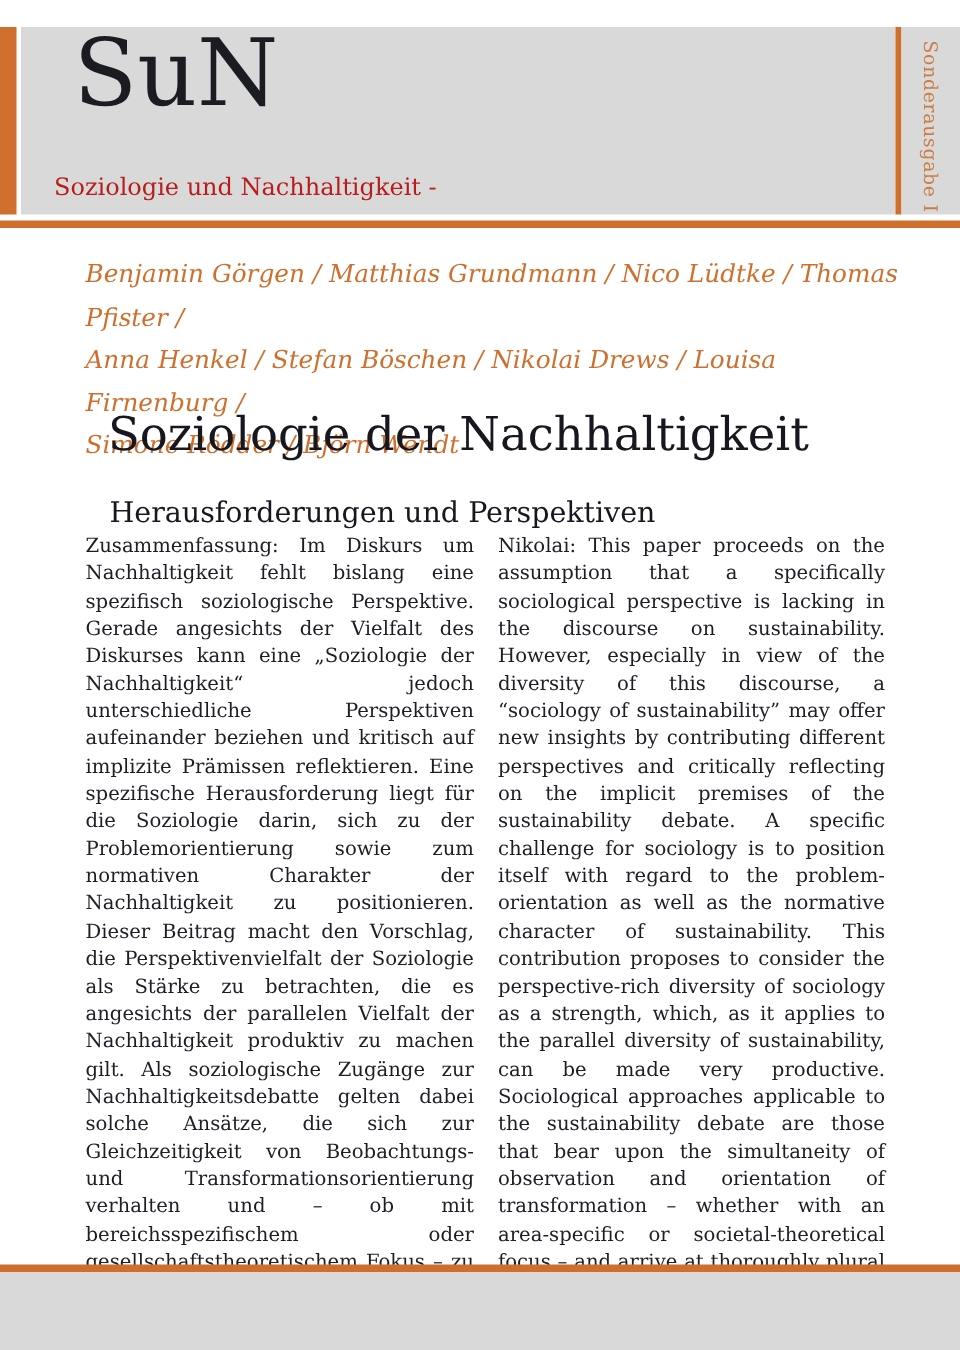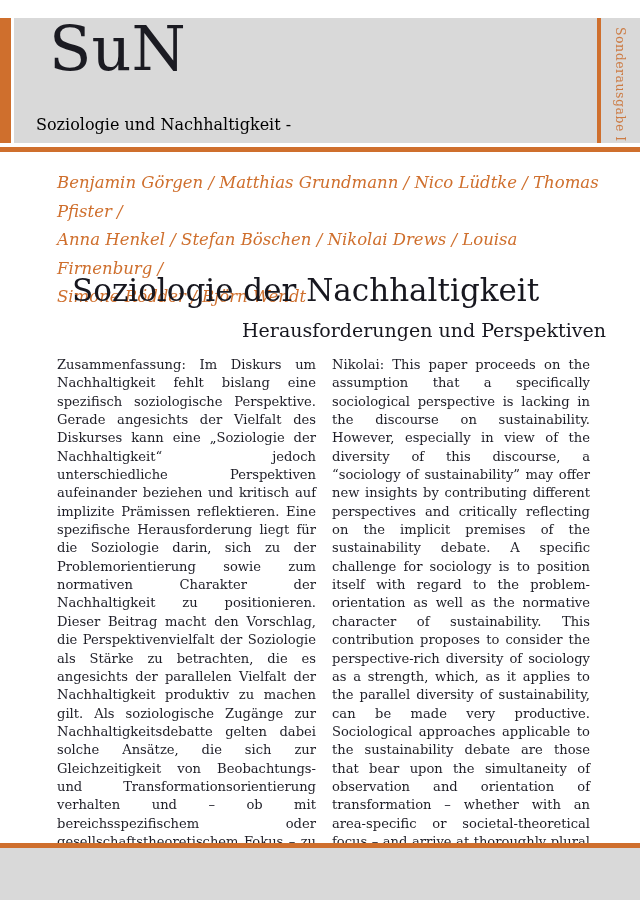--- a/index.html
+++ b/index.html
@@ -22,21 +22,21 @@
     width: 583px; height: 125px;
     background: var(--panel);
   }
   .logo {
     position: absolute; left: 35px; top: -5px;
     font-size: 62px; line-height: 1.15;
     letter-spacing: 0px; color: #1b1b22;
   }
   .masthead-sub {
     position: absolute; left: 22px; bottom: 7px;
-    font-size: 16px; line-height: 22px; color: #000000;
+    font-size: 16px; line-height: 22px; color: #b91c1c;
   }
   .side-divider {
     position: absolute; left: 597px; top: 18px;
     width: 4px; height: 125px;
     background: var(--accent);
   }
   .side-panel {
     position: absolute; left: 601px; top: 18px;
     width: 39px; height: 125px;
     background: var(--panel);
@@ -100,21 +100,21 @@
   <div class="rule-top"></div>
 
   <div class="authors">
     <div>Benjamin Görgen / Matthias Grundmann / Nico Lüdtke / Thomas Pfister /</div>
     <div>Anna Henkel / Stefan Böschen / Nikolai Drews / Louisa Firnenburg /</div>
     <div>Simone Rödder / Björn Wendt</div>
   </div>
 
   <h1 class="article-title" style="margin:16px; font-weight:normal;">Soziologie der Nachhaltigkeit</h1>
 
-  <h2 class="article-subtitle" style="margin:4px; font-weight:normal;text-align:right;">Herausforderungen und Perspektiven</h2>
+  <h2 class="article-subtitle" style="margin:16px; font-weight:normal;">Herausforderungen und Perspektiven</h2>
 
   <div class="abstract-col col-de" lang="de">
     <b>Zusammenfassung:</b> 
     <span>Im Diskurs um Nachhaltigkeit fehlt bislang eine spezifisch soziologische Perspektive. Gerade angesichts der Vielfalt des Diskurses kann eine „Soziologie der Nachhaltigkeit“ jedoch unterschiedliche Perspektiven aufeinander beziehen und kritisch auf implizite Prämissen reflektieren. Eine spezifische Herausforderung liegt für die Soziologie darin, sich zu der Problemorientierung sowie zum normativen Charakter der Nachhaltigkeit zu positionieren. Dieser Beitrag macht den Vorschlag, die Perspektivenvielfalt der Soziologie als Stärke zu betrachten, die es angesichts der parallelen Vielfalt der Nachhaltigkeit produktiv zu machen gilt. Als soziologische Zugänge zur Nachhaltigkeitsdebatte gelten dabei solche Ansätze, die sich zur Gleichzeitigkeit von Beobachtungs- und Transformationsorientierung verhalten und – ob mit bereichsspezifischem oder gesellschaftstheoretischem Fokus – zu durchaus pluralen Vermittlungsvorschlägen kommen. Explorativ mit Blick auf das Feld einer Soziologie der Nachhaltigkeit werden fünf derartige Vorschläge exemplarisch vorgestellt: doing sustainability, eine feldtheoretische Analyse, ein wissenschaftssoziologischer Beitrag, epistemische Governance und eine gesellschaftstheoretische Reflexion. Wir verstehen dies als Auftakt für eine Diskussion der „Soziologie der Nachhaltigkeit“.</span>
   </div>
 
   <div class="abstract-col col-en" lang="en">
     <b>Nikolai:</b> 
     <span>This paper proceeds on the assumption that a specifically sociological perspective is lacking in the discourse on sustainability. However, especially in view of the diversity of this discourse, a “sociology of sustainability” may offer new insights by contributing different perspectives and critically reflecting on the implicit premises of the sustainability debate. A specific challenge for sociology is to position itself with regard to the problem-orientation as well as the normative character of sustainability. This contribution proposes to consider the perspective-rich diversity of sociology as a strength, which, as it applies to the parallel diversity of sustainability, can be made very productive. Sociological approaches applicable to the sustainability debate are those that bear upon the simultaneity of observation and orientation of transformation – whether with an area-specific or societal-theoretical focus – and arrive at thoroughly plural mediation proposals. This paper introduces five such proposals as exploratory examples: doing sustainability, a field theoretical analysis, a contribution from the sociology of science, epistemic governance and a societal-theoretical reflection. We understand this as a prelude to a discussion regarding the coming sociology of sustainability.</span>
   </div>

